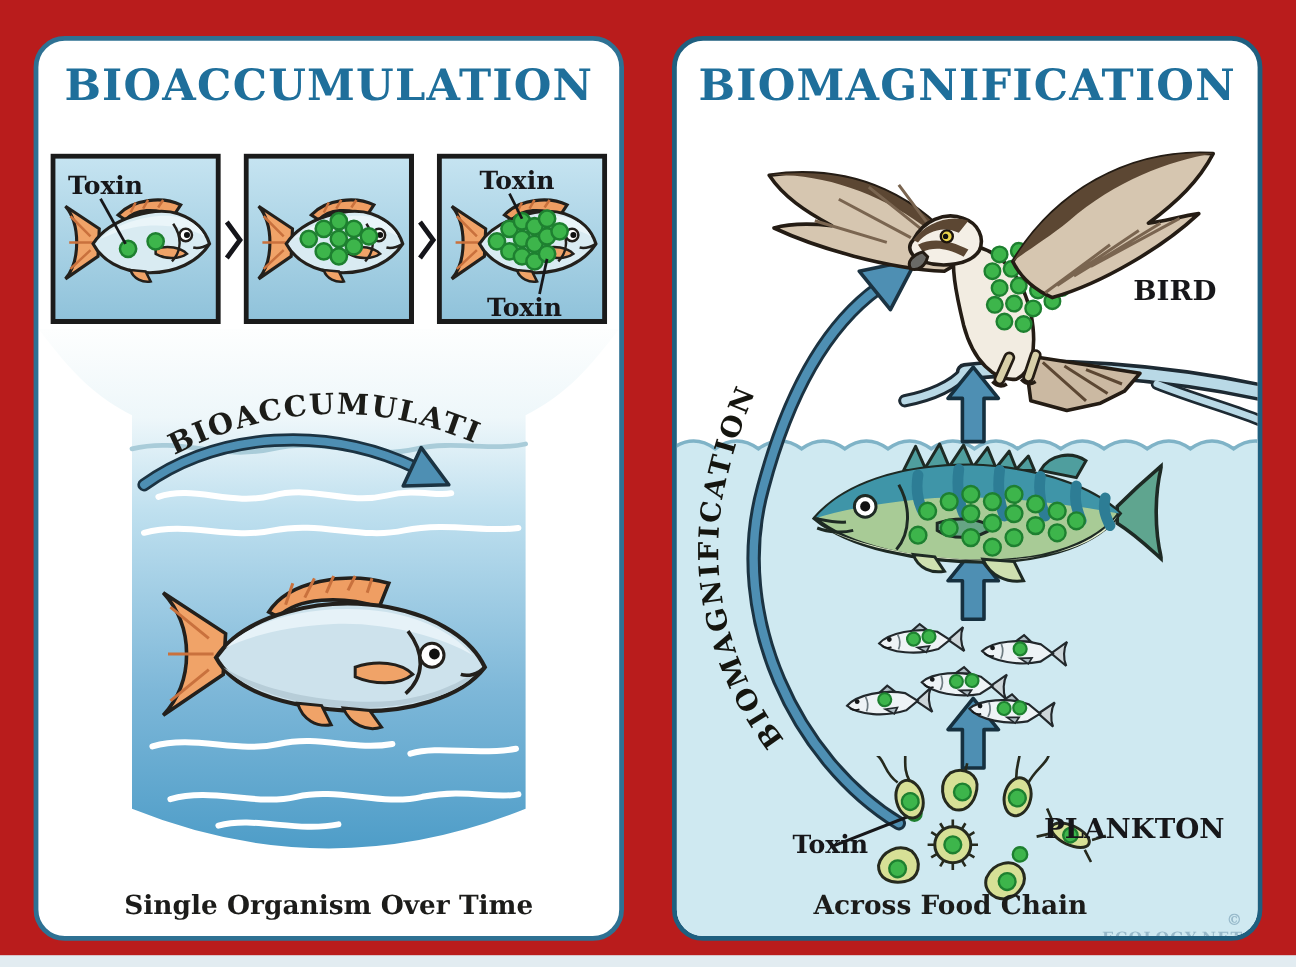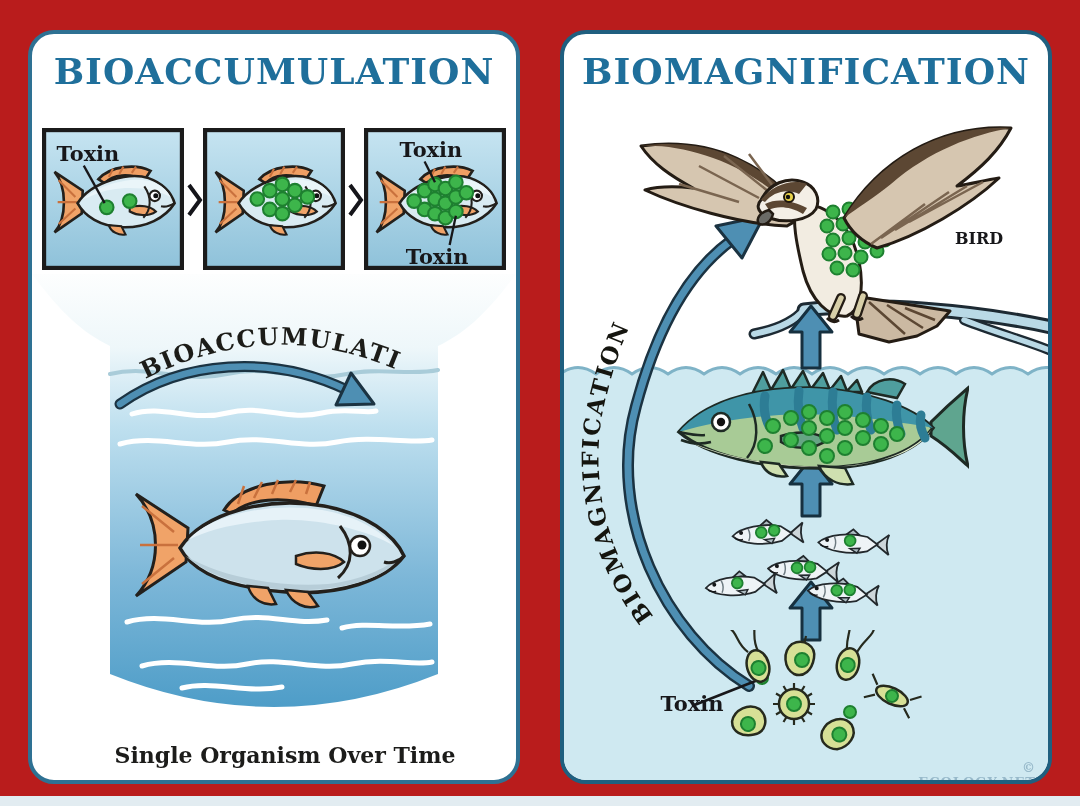--- a/index.html
+++ b/index.html
@@ -20,25 +20,25 @@
     text-align:center; font-size:36px; font-weight:bold;
     color:#1f6f9b; letter-spacing:1px;
   }
   .tbox{
     position:absolute; top:94px; width:142px; height:142px;
   }
   .tbox svg{display:block;}
   .chev{position:absolute; top:148px;}
   .caption{
     position:absolute; left:0; width:100%; text-align:center;
-    font-size:22px; font-weight:bold; color:#1c1c1a;margin-left:11px;
+    font-size:22px; font-weight:bold; color:#1c1c1a;
   }
   .lvl-label{
     position:absolute; text-align:center; font-weight:bold;
-    font-size:16px; color:#17171a; line-height:1.12;
+    font-size:23px; color:#17171a; line-height:1.12;
   }
   .abs{position:absolute;}
   .credit{
     position:absolute; font-size:13px; font-weight:bold;
     color:#97b9ca; letter-spacing:1px;
   }
   #bottom-strip{
     position:absolute; left:0; bottom:0; width:100%; height:10px;
     background:#e2ecf1;
   }
@@ -403,19 +403,21 @@
         <circle cx="1" cy="1" r="7" fill="#3db54b" stroke="#1e8030" stroke-width="2"></circle>
       </g>
       <g transform="translate(202,66) rotate(25)">
         <path d="M-18,-4 L-27,-12 M18,-4 L27,-12 M-16,6 L-25,13 M16,6 L25,13" stroke="#262a1e" stroke-width="2.2"></path>
         <ellipse cx="0" cy="0" rx="17" ry="8" fill="#d7e096" stroke="#262a1e" stroke-width="2.5"></ellipse>
         <circle cx="0" cy="0" r="6" fill="#3db54b" stroke="#1e8030" stroke-width="2"></circle>
       </g>
     </svg>
 
     <div class="lvl-label" style="left:372px;top:196px;width:86px">BIRD</div>
+    <div class="lvl-label" style="left:306px;top:644px;width:150px">PLANKTON</div>
     <div class="lvl-label" style="left:96px;top:658px;width:64px;font-size:21px">Toxin</div>
 
+    <div class="caption" style="top:708px;left:28px;width:400px">Across Food Chain</div>
     <div class="credit" style="left:340px;top:726px;width:132px;text-align:right">© ECOLOGY.NET</div>
   </section>
 
   <div id="bottom-strip"></div>
 </div>
 
 </body></html>

